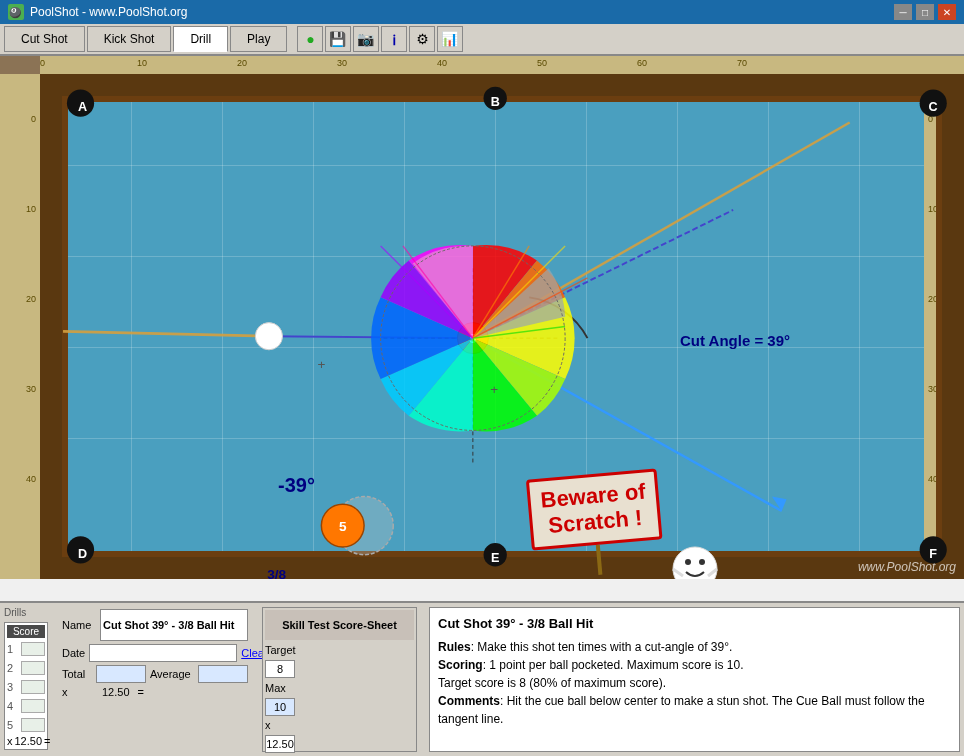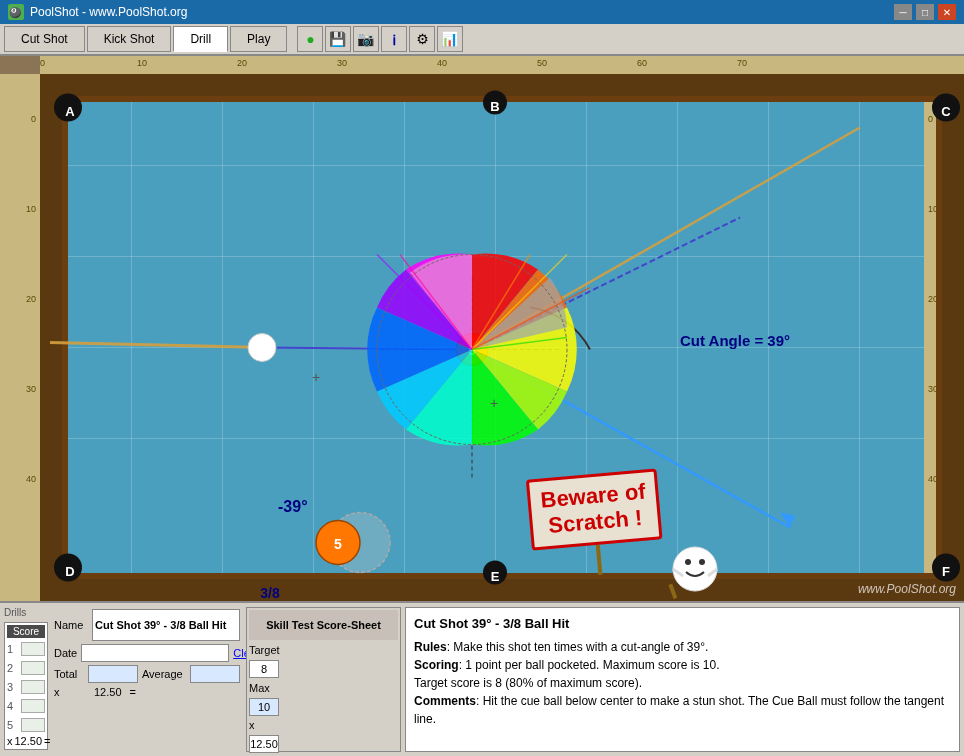--- a/index.html
+++ b/index.html
@@ -88,21 +88,22 @@
       background: #4a9fbf;
     }
 
     
     #bottom-panel {
       height: 155px;
       background: #d4d0c8;
       border-top: 2px solid #888;
       display: flex;
       padding: 4px;
-      gap: 4px;
+      gap: 12px;
+      margin-top: 22px;
     }
 
     
     #score-section {
       width: 44px;
       border: 1px solid #888;
       background: white;
       padding: 2px;
     }
     .score-title {
@@ -268,22 +269,22 @@
       left: 640px; top: 258px;
       font-size: 15px;
       font-weight: bold;
       color: #000080;
       z-index: 25;
     }
 
     
     #angle-neg {
       position: absolute;
-      left: 238px; top: 424px;
-      font-size: 16px;
+      left: 238px; top: 400px;
+      font-size: 20px;
       font-weight: bold;
       color: #000080;
       z-index: 25;
     }
 
     .watermark {
       position: absolute;
       right: 8px; bottom: 5px;
       font-size: 12px;
       color: rgba(255,255,255,0.7);

